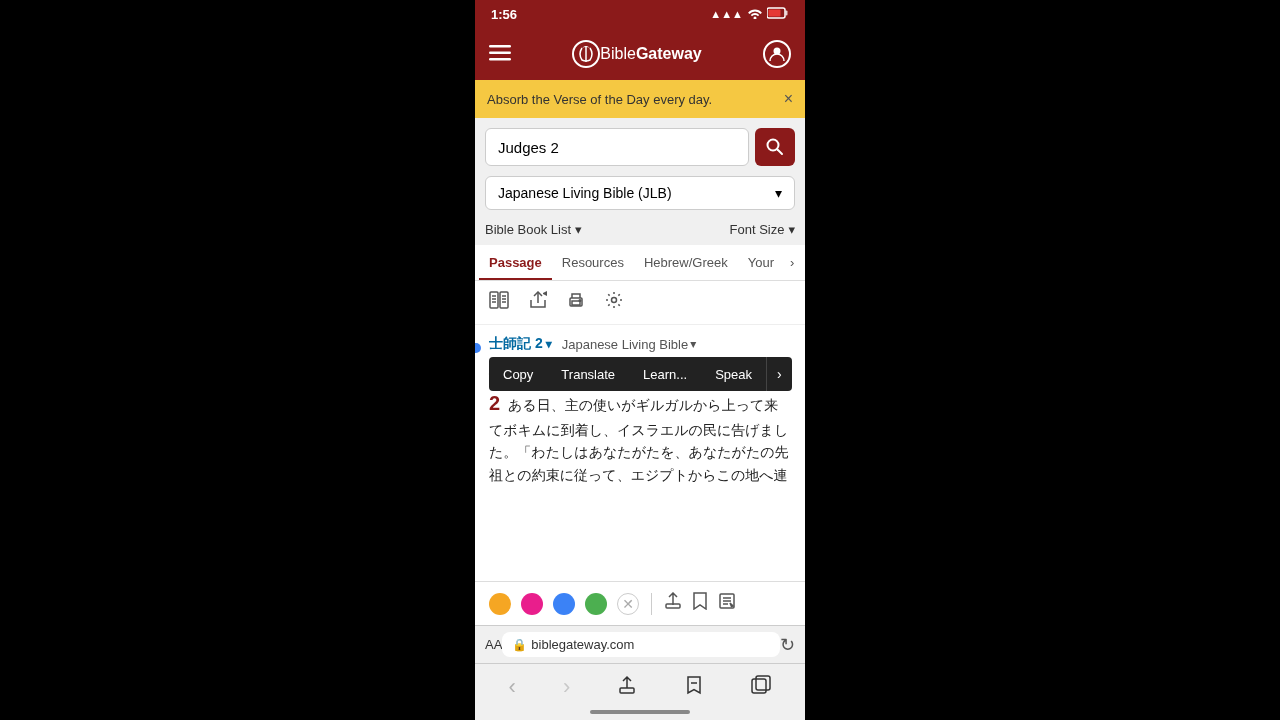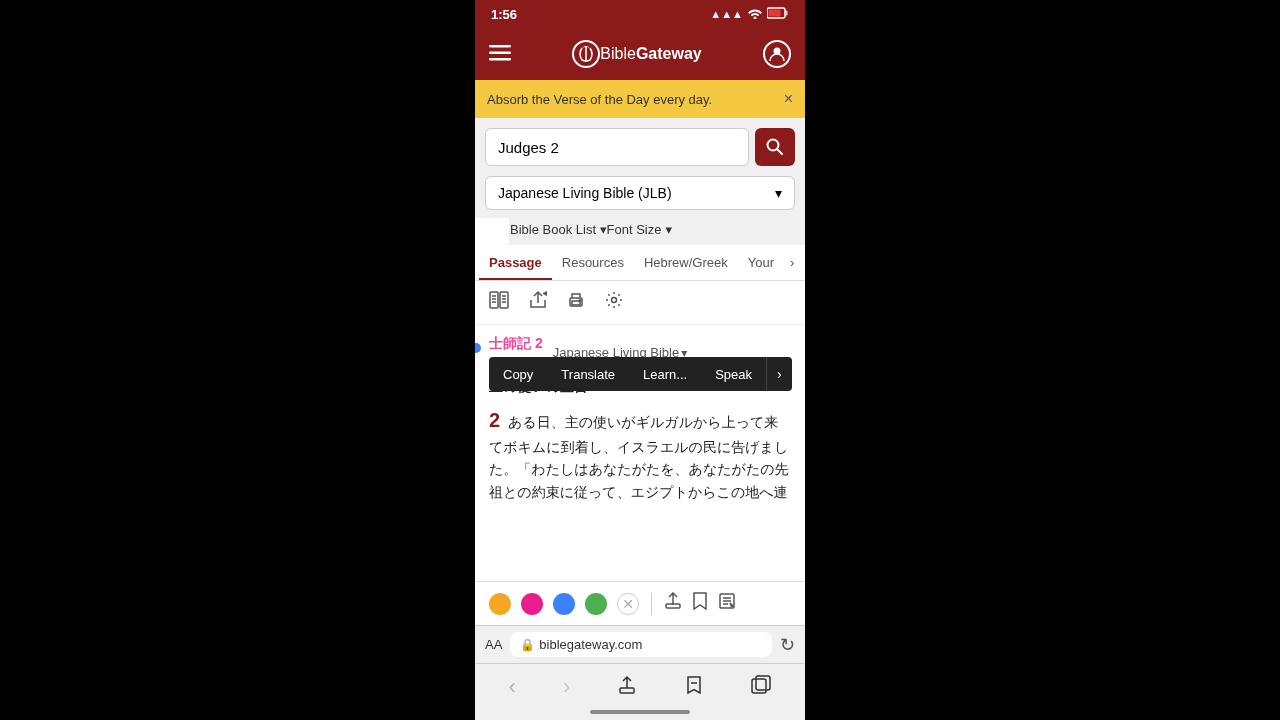--- a/index.html
+++ b/index.html
@@ -127,22 +127,22 @@
       padding: 8px 12px;
       font-size: 14px;
       background: #fff;
       display: flex;
       justify-content: space-between;
     }
     
     .toolbar-row {
       background: #f0f0f0;
       display: flex;
-      padding: 4px 1px 8px;
-      margin-left: 34px;
+      justify-content: space-between;
+      padding: 4px 10px 8px;
     }
     .bible-book-btn, .font-size-btn {
       display: flex;
       align-items: center;
       gap: 4px;
       font-size: 13px;
       color: #333;
       cursor: pointer;
     }
     
@@ -201,25 +201,24 @@
     .passage-header {
       display: flex;
       align-items: center;
       gap: 10px;
       margin-bottom: 6px;
       position: relative;
     }
     .passage-ref {
       font-size: 14px;
       font-weight: 600;
-      color: #ec4899;
+      color: #0369a1;
       display: flex;
       align-items: center;
       gap: 3px;
-      flex-direction: column;
     }
     .passage-translation {
       font-size: 13px;
       color: #555;
       display: flex;
       align-items: center;
       gap: 2px;
     }
     
     .context-menu {
@@ -310,21 +309,20 @@
       color: #555;
       cursor: pointer;
     }
     
     .safari-bar {
       background: #f0f0f0;
       border-top: 1px solid #ccc;
       display: flex;
       align-items: center;
       padding: 6px 10px;
-      gap: 8px;
     }
     .aa-btn {
       font-size: 13px;
       color: #333;
       font-weight: 500;
     }
     .url-bar {
       flex: 1;
       background: #fff;
       border-radius: 8px;

